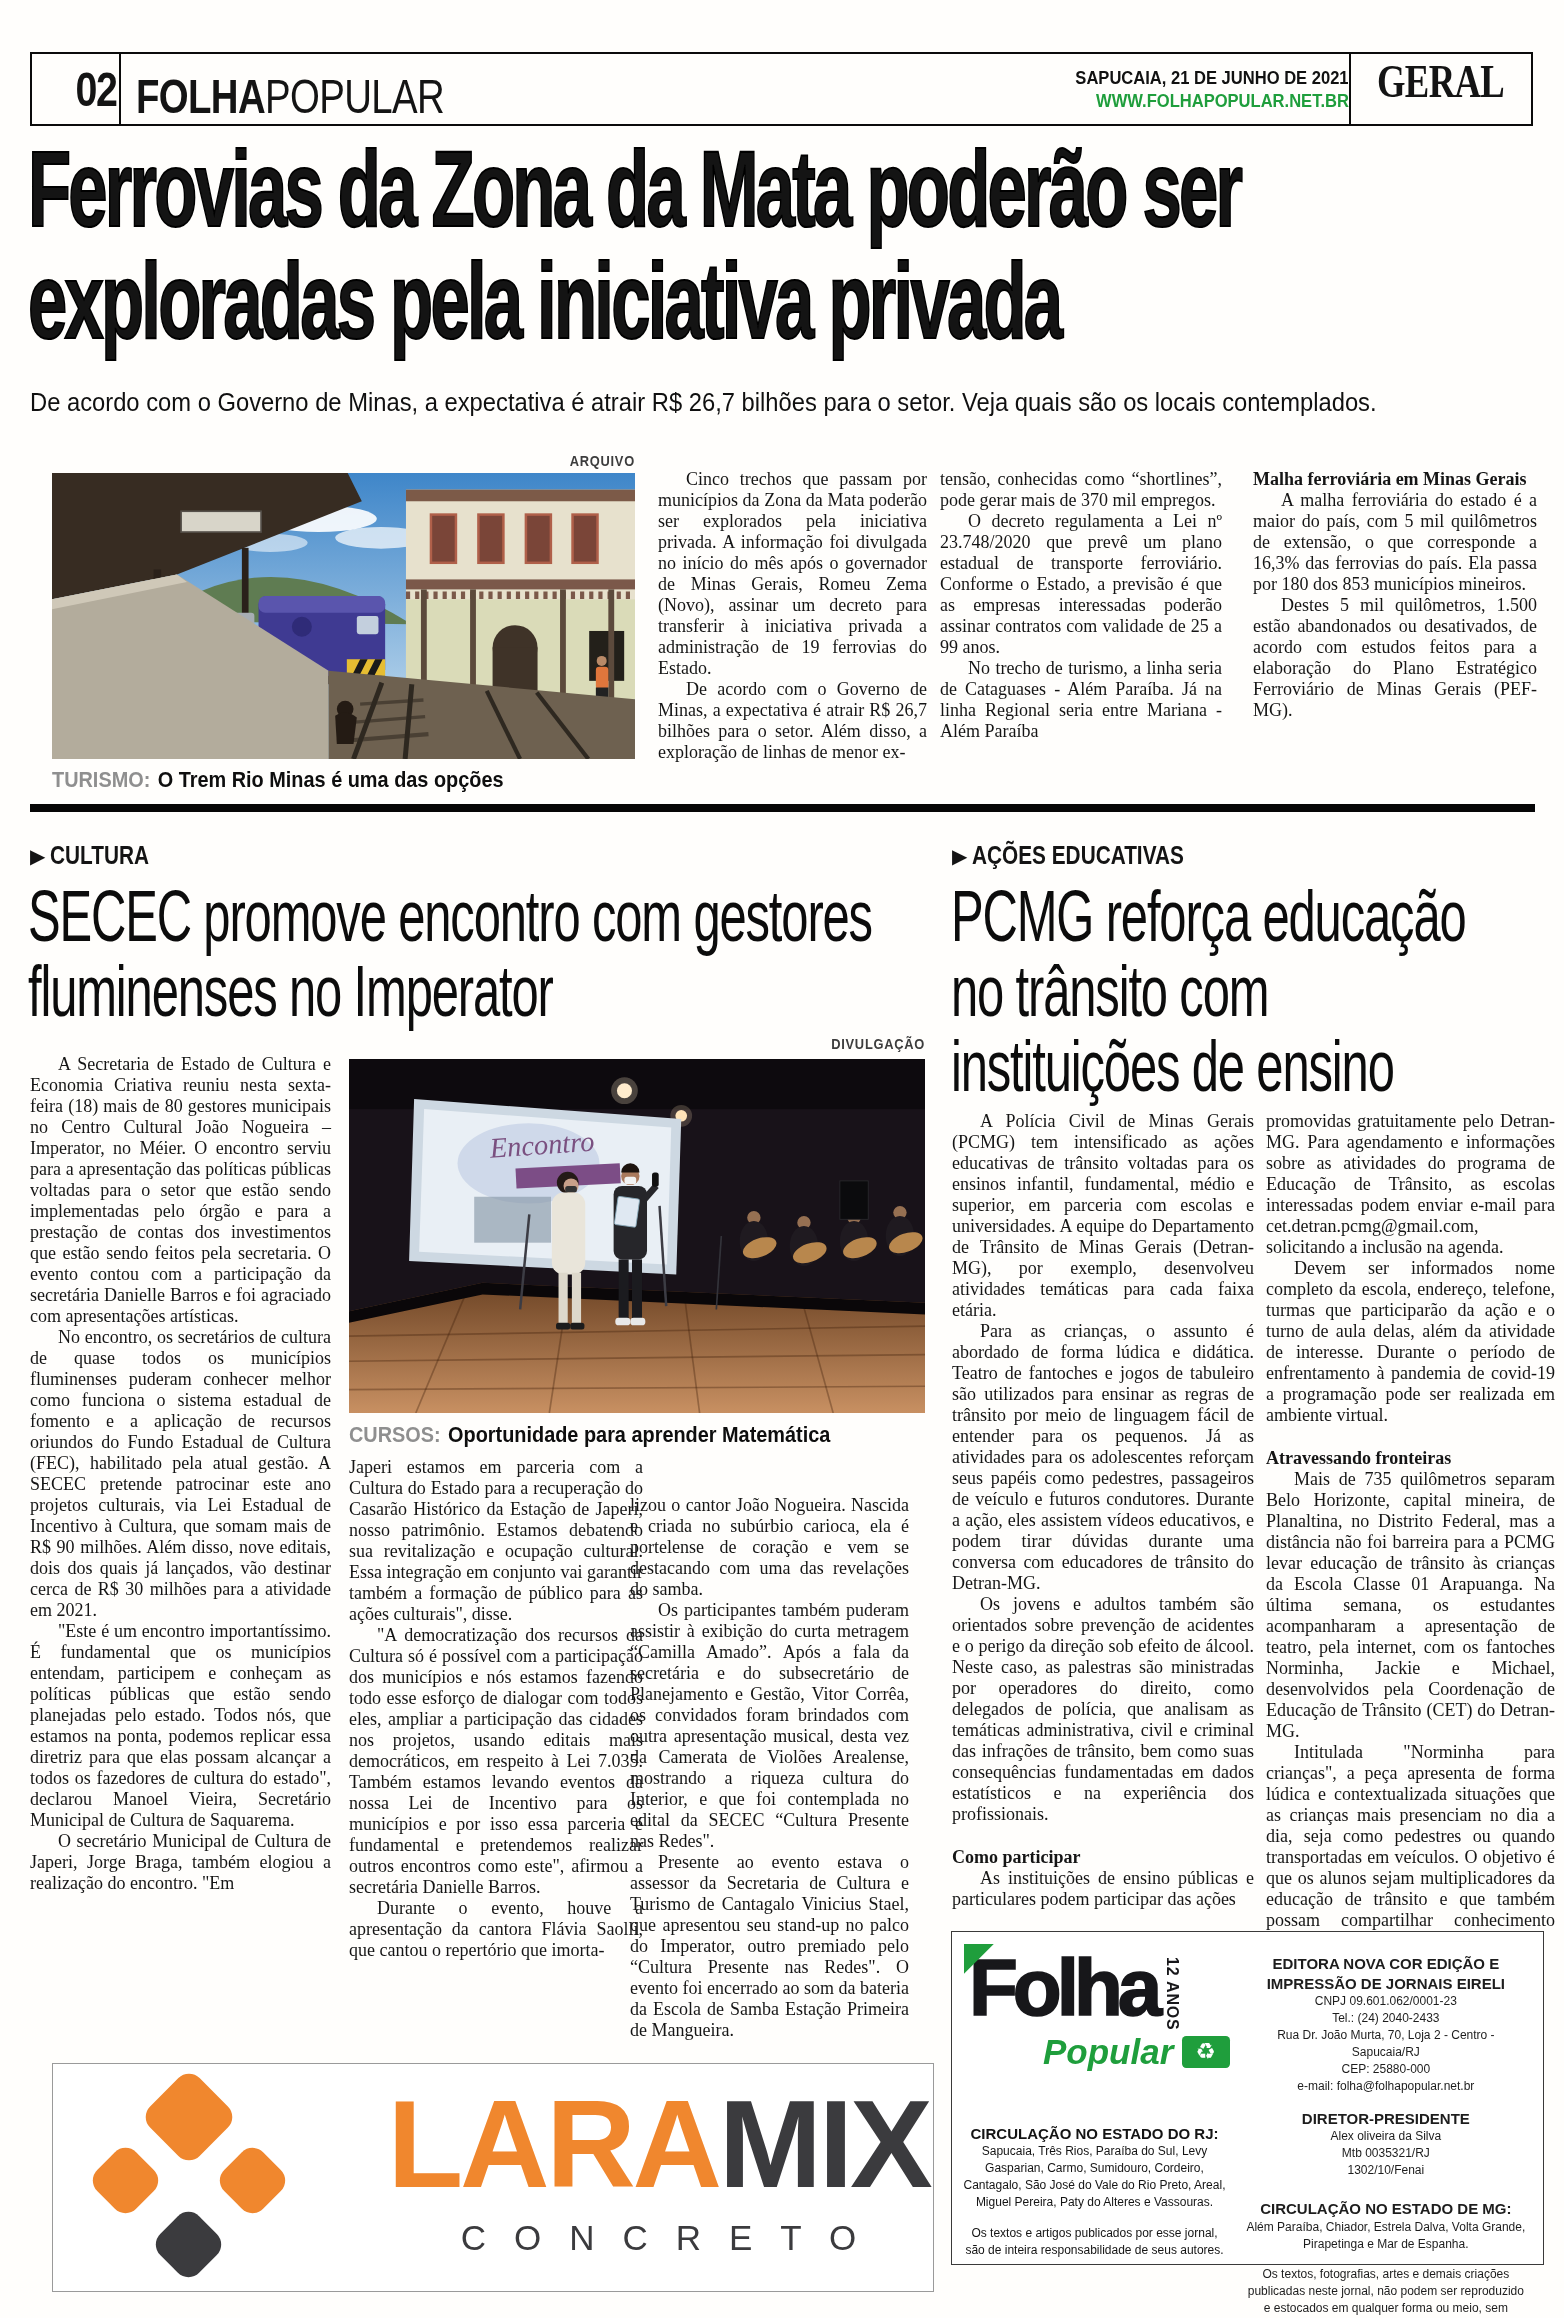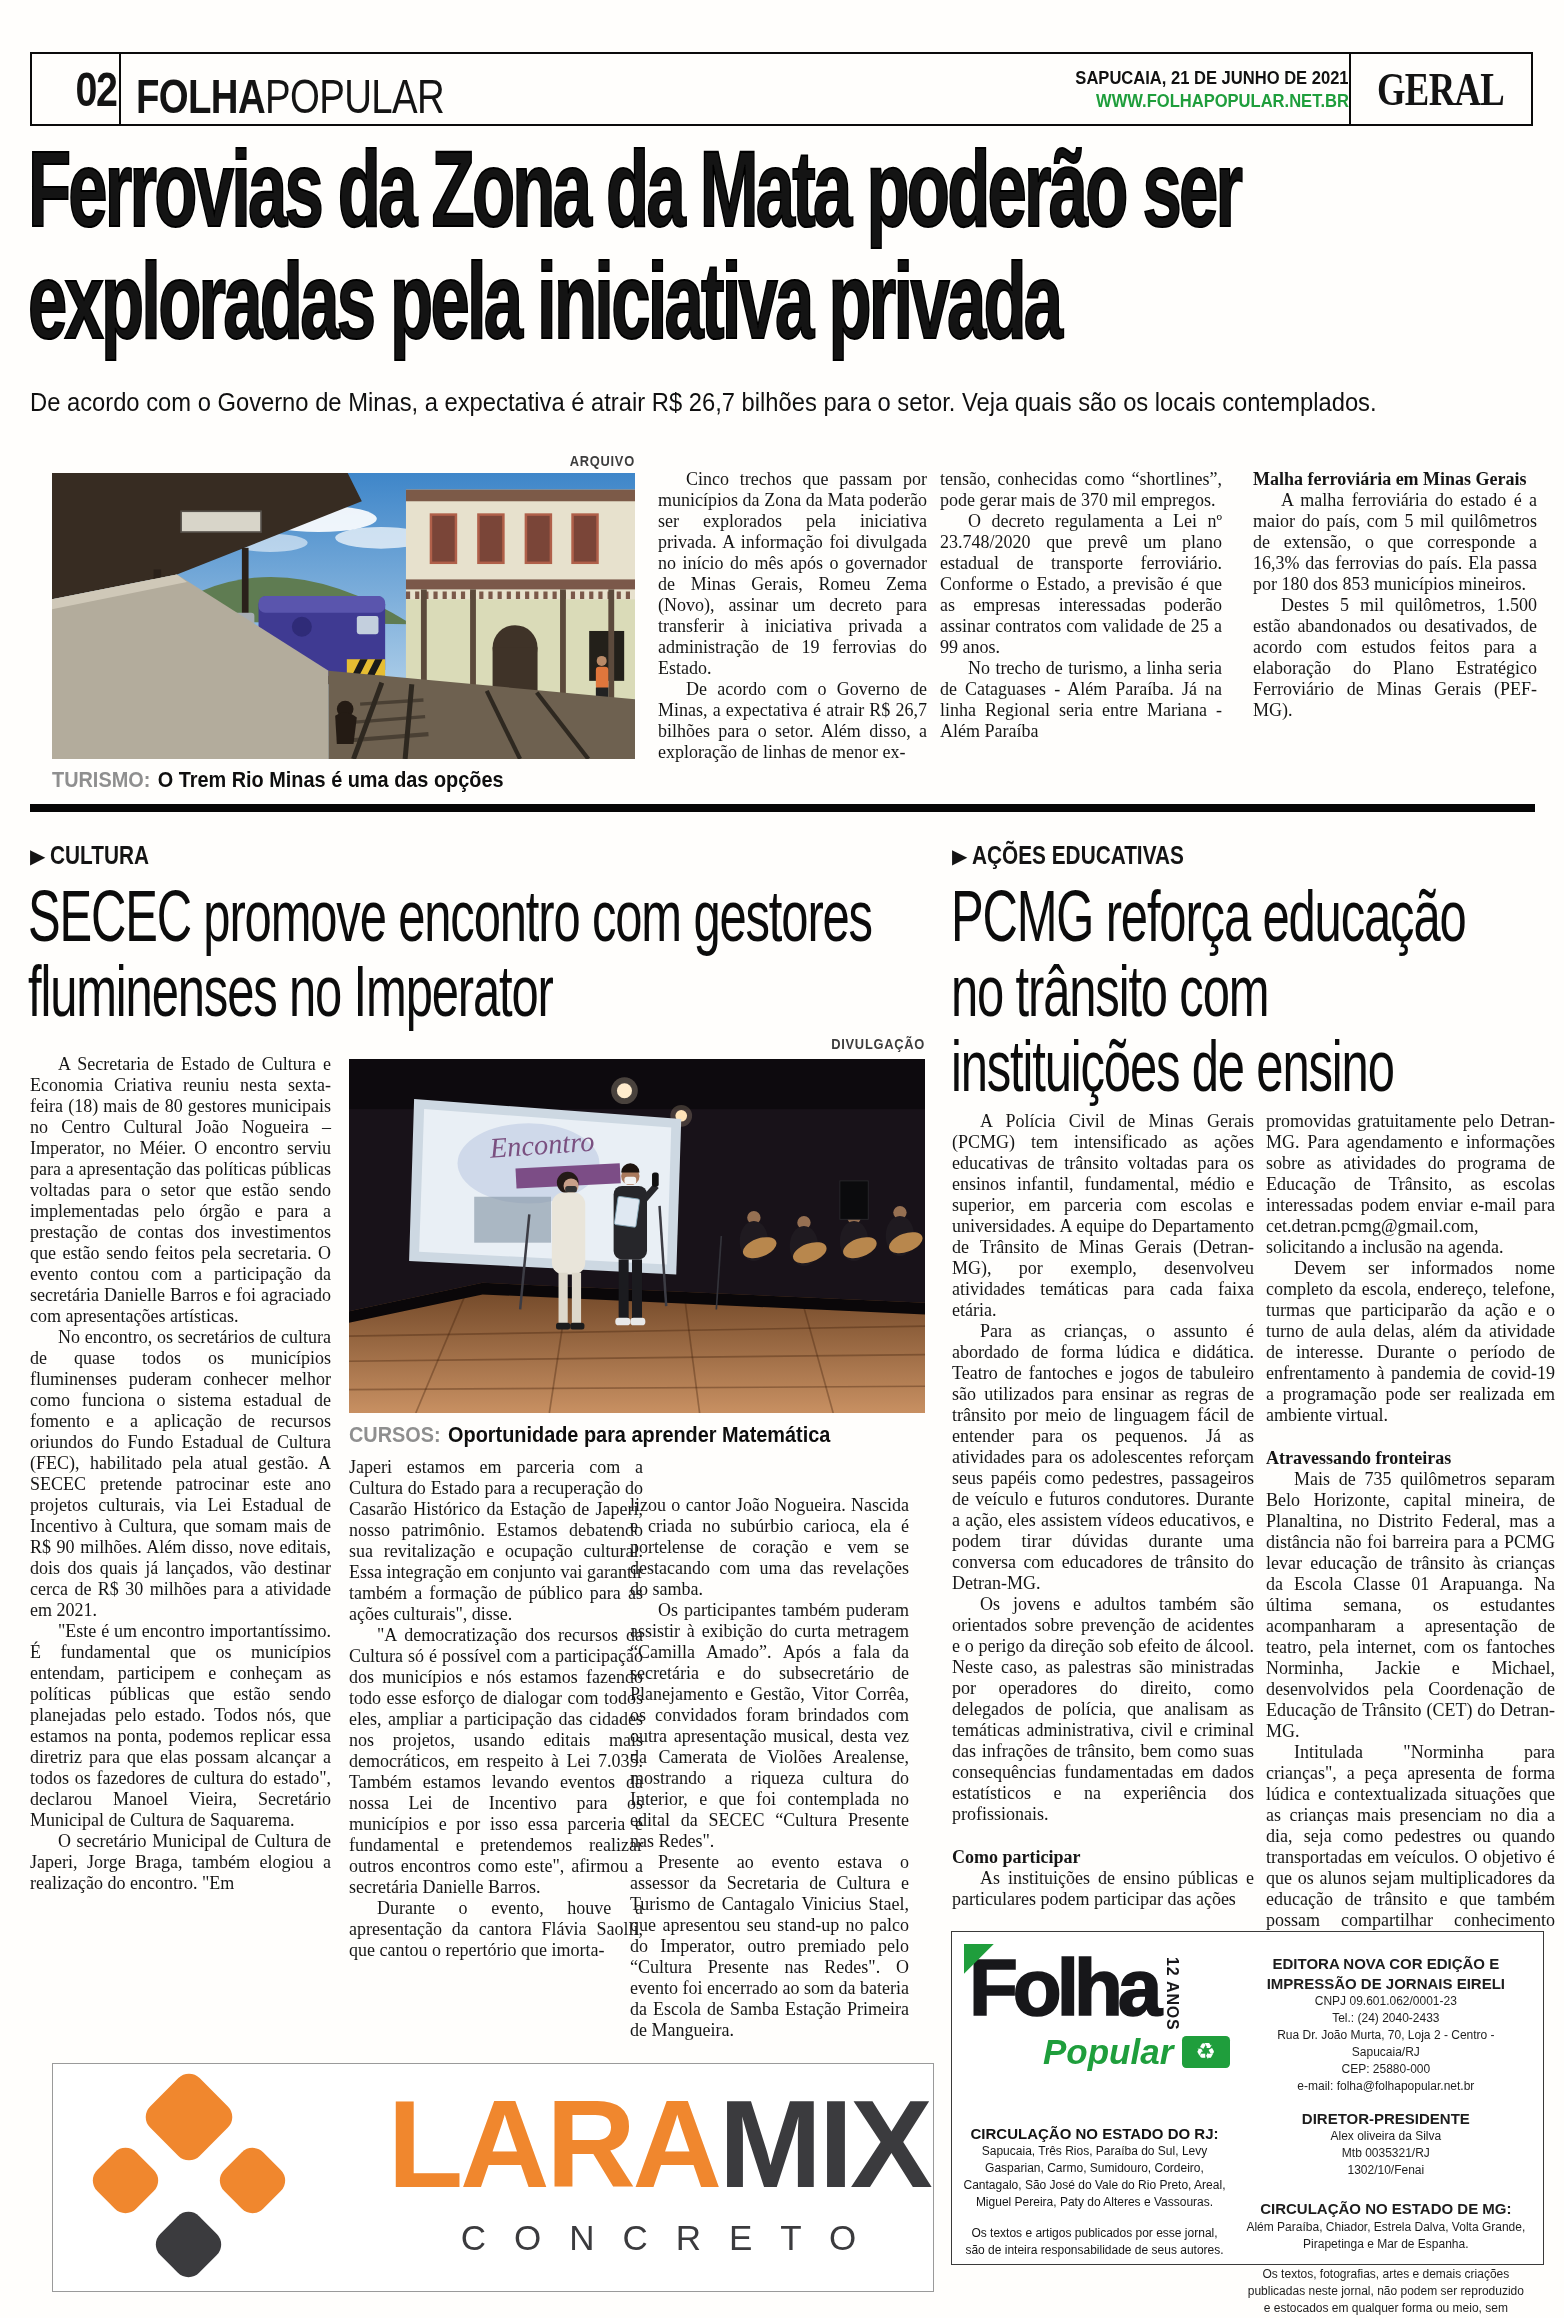--- a/index.html
+++ b/index.html
@@ -12,21 +12,21 @@
   
   .topbar { left:30px; top:52px; width:1503px; height:74px; border:2.5px solid #0b0b0b; display:flex; align-items:stretch; }
   .pn-cell { width:89px; border-right:2.5px solid #0b0b0b; display:flex; align-items:center; justify-content:center;padding-left:40px; }
   .pn-cell span { font-size:48px; font-weight:700; letter-spacing:-1.7px; transform:scaleX(.82); }
   .mast-cell { flex:1; display:flex; align-items:flex-end; padding-left:15px; }
   .mast { font-size:48px; letter-spacing:-0.8px; transform:scaleX(.8); transform-origin:0 50%; white-space:nowrap; }
   .mast .mb { font-weight:700; } .mast .ml { font-weight:400; }
   .dateblock { margin-left:auto; align-self:center; text-align:right; line-height:1.25; }
   .date { font-size:18.4px; font-weight:700; color:#111; }
   .site { font-size:18.4px; font-weight:700; color:#1f9e3c; cursor:pointer; }
-  .sect-cell { width:182px; border-left:2.5px solid #0b0b0b; display:flex; align-items:center; justify-content:center; }
+  .sect-cell { width:182px; border-left:2.5px solid #0b0b0b; display:flex; align-items:flex-start; justify-content:center; }
   .sect-cell span { font-family:"Liberation Serif", serif; font-size:47px; font-weight:700; transform:scaleX(.78); letter-spacing:-0.8px; }
 
   
   .hl-line { white-space:nowrap; font-size:107px; font-weight:700; letter-spacing:-4.2px; line-height:99px;
              transform:scaleX(.66); transform-origin:0 0; -webkit-text-stroke:2.1px #000; }
   .deck { font-size:25px; font-weight:400; color:#101010; transform:scaleX(.95); transform-origin:0 0; white-space:nowrap; }
 
   .credit { font-size:14px; font-weight:700; color:#3d3d3d; letter-spacing:0.8px; text-align:right; }
 
   .photo { background:#ccc; overflow:hidden; }

